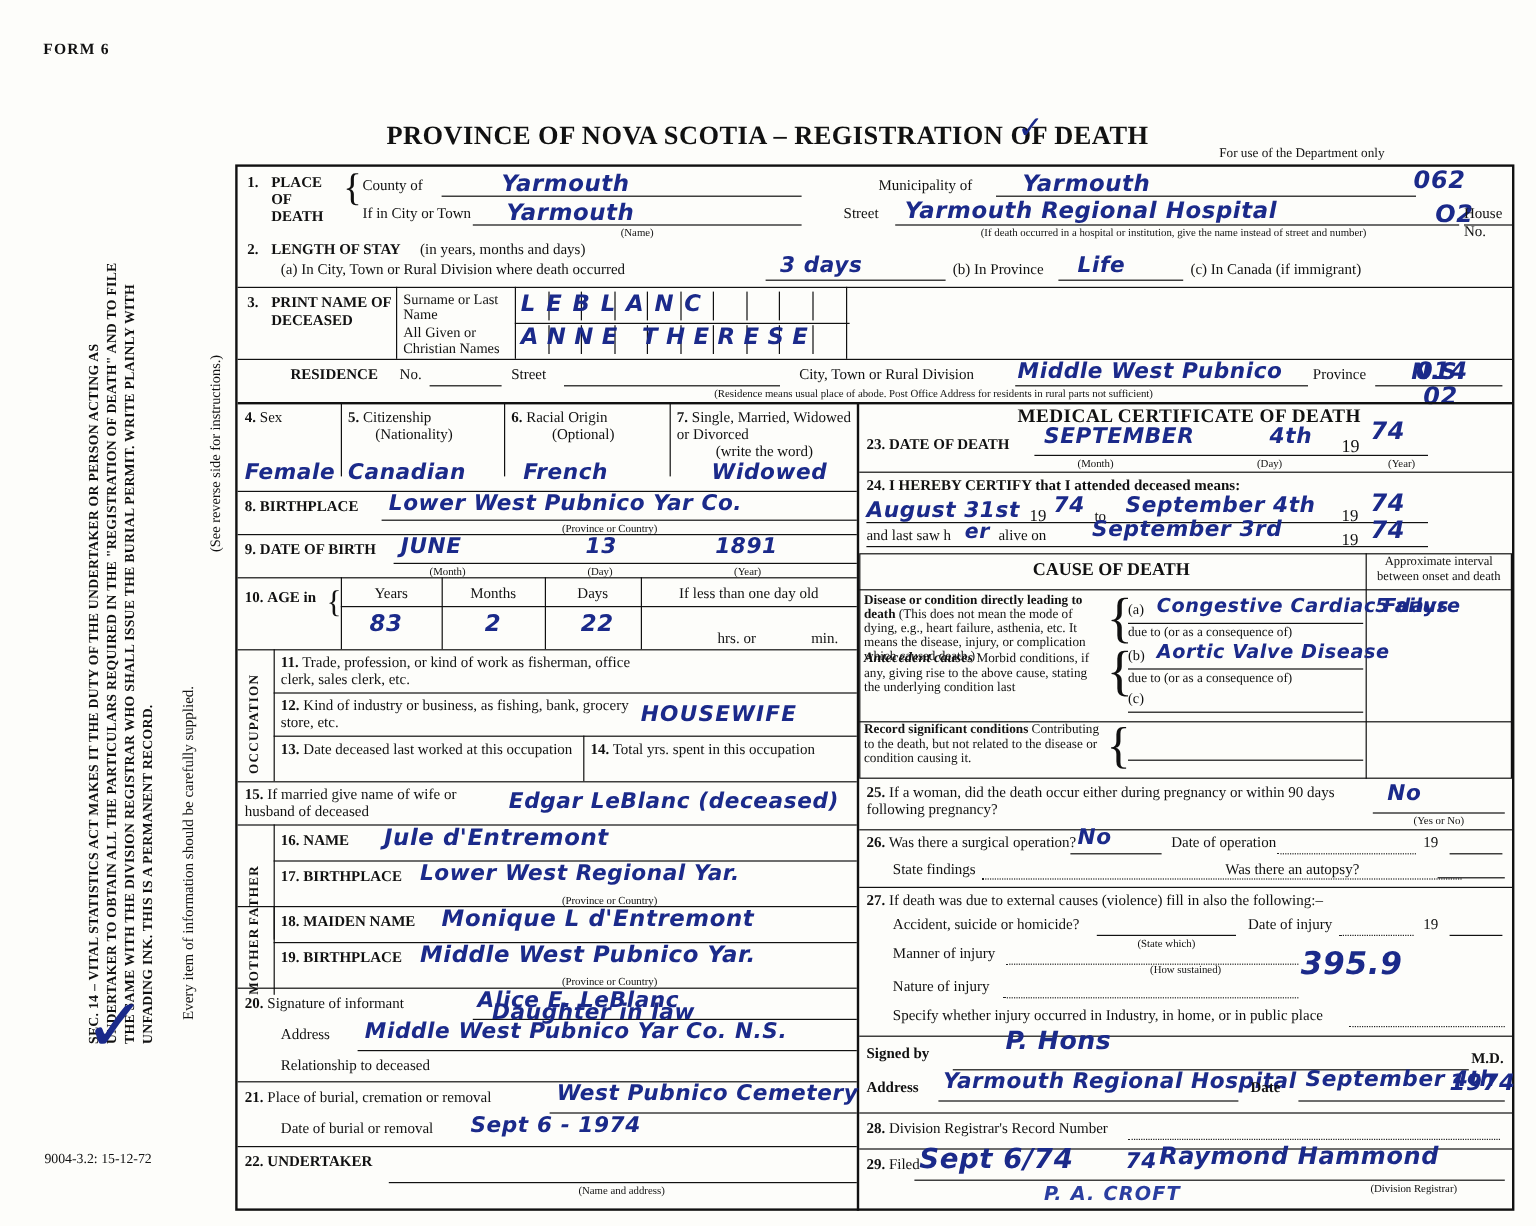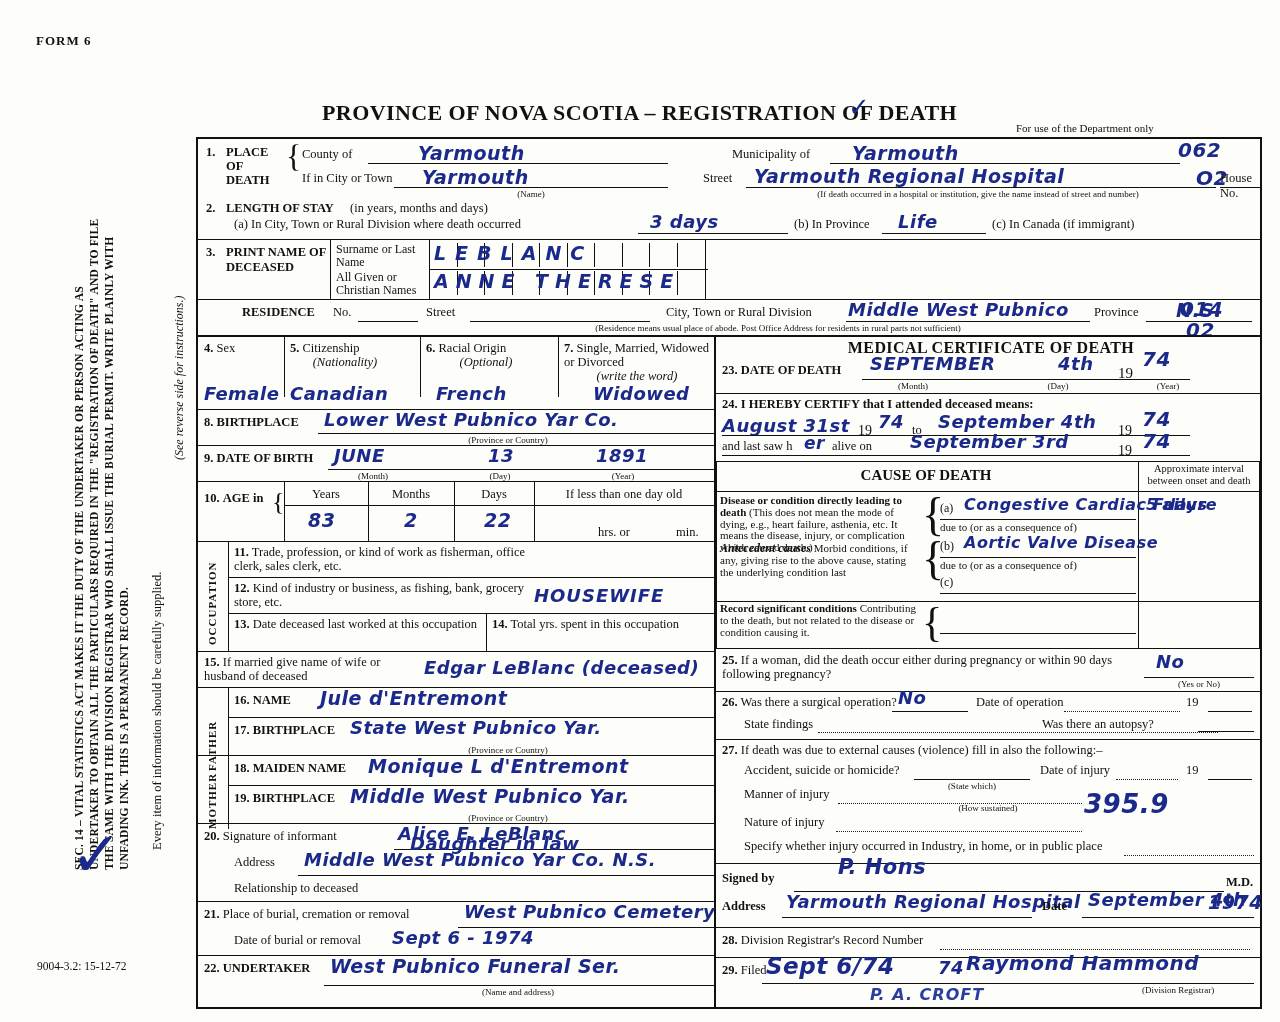--- a/index.html
+++ b/index.html
@@ -1,21 +1,21 @@
 <!DOCTYPE html>
 <html><head>
 <meta charset="utf-8">
 <style>
   html,body{margin:0;padding:0;background:#ffffff;}
   body{width:1280px;height:1022px;font-family:"Liberation Serif",serif;color:#111;position:relative;overflow:hidden;}
   .page{position:absolute;left:0;top:0;width:1280px;height:1022px;background:#fdfdfa;}
   .hand{font-family:"DejaVu Sans",sans-serif;color:#1b2a8a;font-style:italic;font-weight:600;letter-spacing:.5px;}
   .prt{font-family:"Liberation Serif",serif;color:#111;}
   .tiny{font-size:9px;}
-  .ital{font-style:italic;}
+  .ital{}
   .ctr{text-align:center;}
   .abs{position:absolute;}
   .ln{position:absolute;background:#111;}
   
   #frame{position:absolute;left:196px;top:137px;width:1066px;height:872px;border:2px solid #111;box-sizing:border-box;}
   .vert{writing-mode:vertical-rl;transform:rotate(180deg);}
   .box-no{position:absolute;left:963px;top:50px;width:250px;height:48px;border:2px solid #111;}
   .dot{border-bottom:1px dotted #222;}
   .gridcells{display:flex;}
   .gridcells div{width:27.5px;height:24px;border-right:1px solid #111;box-sizing:border-box;}
@@ -224,21 +224,21 @@
     <div class="abs ln" style="left:0px;top:548px;width:516px;height:1px;"></div>
 
     <div class="abs ln" style="left:30px;top:548px;width:1px;height:96px;"></div>
     <div class="abs" style="left:8px;top:560px;height:72px;width:20px;">
       <div class="vert" style="font-size:11px;font-weight:bold;letter-spacing:1px;height:72px;">FATHER</div>
     </div>
     <div class="abs lbl" style="left:36px;top:554px;"><b>16.</b> <b>NAME</b></div>
     <div class="abs hand" style="left:122px;top:548px;font-size:19px;">Jule d'Entremont</div>
     <div class="abs ln" style="left:30px;top:578px;width:486px;height:1px;"></div>
     <div class="abs lbl" style="left:36px;top:584px;"><b>17.</b> <b>BIRTHPLACE</b></div>
-    <div class="abs hand" style="left:152px;top:578px;font-size:18px;">State West Pubnico Yar.</div>
+    <div class="abs hand" style="left:152px;top:578px;font-size:18px;">Lower West Regional Yar.</div>
     <div class="abs tiny ctr" style="left:180px;top:606px;width:260px;">(Province or Country)</div>
     <div class="abs ln" style="left:0px;top:616px;width:516px;height:1px;"></div>
 
     <div class="abs ln" style="left:30px;top:616px;width:1px;height:74px;"></div>
     <div class="abs" style="left:8px;top:624px;height:66px;width:20px;">
       <div class="vert" style="font-size:11px;font-weight:bold;letter-spacing:1px;height:66px;">MOTHER</div>
     </div>
     <div class="abs lbl" style="left:36px;top:622px;"><b>18.</b> <b>MAIDEN NAME</b></div>
     <div class="abs hand" style="left:170px;top:616px;font-size:19px;">Monique L d'Entremont</div>
     <div class="abs ln" style="left:30px;top:646px;width:486px;height:1px;"></div>
@@ -258,21 +258,20 @@
     <div class="abs ln" style="left:0px;top:762px;width:516px;height:1px;"></div>
 
     <div class="abs lbl" style="left:6px;top:768px;"><b>21.</b> <span>Place of burial, cremation or removal</span></div>
     <div class="abs hand" style="left:266px;top:762px;font-size:18px;">West Pubnico Cemetery</div>
     <div class="abs ln" style="left:260px;top:788px;width:256px;height:1px;"></div>
     <div class="abs lbl" style="left:36px;top:794px;">Date of burial or removal</div>
     <div class="abs hand" style="left:194px;top:788px;font-size:18px;">Sept 6 - 1974</div>
     <div class="abs ln" style="left:0px;top:816px;width:516px;height:1px;"></div>
 
     <div class="abs lbl" style="left:6px;top:822px;"><b>22.</b> <b>UNDERTAKER</b></div>
-    <div class="abs hand" style="left:132px;top:816px;font-size:19px;">West Pubnico Funeral Ser.</div>
     <div class="abs ln" style="left:126px;top:846px;width:390px;height:1px;"></div>
     <div class="abs tiny ctr" style="left:200px;top:848px;width:240px;">(Name and address)</div>
 
     <div class="abs" style="left:524px;top:200px;width:538px;text-align:center;font-size:16px;font-weight:bold;letter-spacing:.4px;">MEDICAL CERTIFICATE OF DEATH</div>
 
     <div class="abs lbl" style="left:524px;top:224px;"><b>23.</b> <b>DATE OF DEATH</b></div>
     <div class="abs hand" style="left:672px;top:214px;font-size:18px;">SEPTEMBER</div>
     <div class="abs hand" style="left:860px;top:214px;font-size:18px;">4th</div>
     <div class="abs lbl" style="left:920px;top:226px;font-size:15px;">19</div>
     <div class="abs hand" style="left:944px;top:208px;font-size:20px;">74</div>
@@ -341,21 +340,21 @@
     <div class="abs lbl" style="left:524px;top:556px;"><b>26.</b> <span>Was there a surgical operation?</span></div>
     <div class="abs hand" style="left:700px;top:548px;font-size:18px;">No</div>
     <div class="abs ln" style="left:694px;top:572px;width:76px;height:1px;"></div>
     <div class="abs lbl" style="left:778px;top:556px;">Date of operation</div>
     <div class="abs ln dot" style="left:866px;top:571px;width:116px;height:1px;background:none;"></div>
     <div class="abs lbl" style="left:988px;top:556px;">19</div>
     <div class="abs ln" style="left:1010px;top:572px;width:44px;height:1px;"></div>
 
     <div class="abs lbl" style="left:546px;top:578px;">State findings</div>
     <div class="abs ln dot" style="left:620px;top:592px;width:400px;height:1px;background:none;"></div>
-    <div class="abs lbl" style="left:844px;top:578px;">Was there an autopsy?</div>
+    <div class="abs lbl" style="left:823px;top:578px;">Was there an autopsy?</div>
     <div class="abs ln" style="left:1000px;top:592px;width:56px;height:1px;"></div>
     <div class="abs ln" style="left:518px;top:600px;width:544px;height:1px;"></div>
 
     <div class="abs lbl" style="left:524px;top:604px;"><b>27.</b> <span>If death was due to external causes (violence) fill in also the following:–</span></div>
     <div class="abs lbl" style="left:546px;top:624px;">Accident, suicide or homicide?</div>
     <div class="abs ln" style="left:716px;top:640px;width:116px;height:1px;"></div>
     <div class="abs tiny ctr" style="left:716px;top:642px;width:116px;">(State which)</div>
     <div class="abs lbl" style="left:842px;top:624px;">Date of injury</div>
     <div class="abs ln dot" style="left:918px;top:639px;width:62px;height:1px;background:none;"></div>
     <div class="abs lbl" style="left:988px;top:624px;">19</div>

